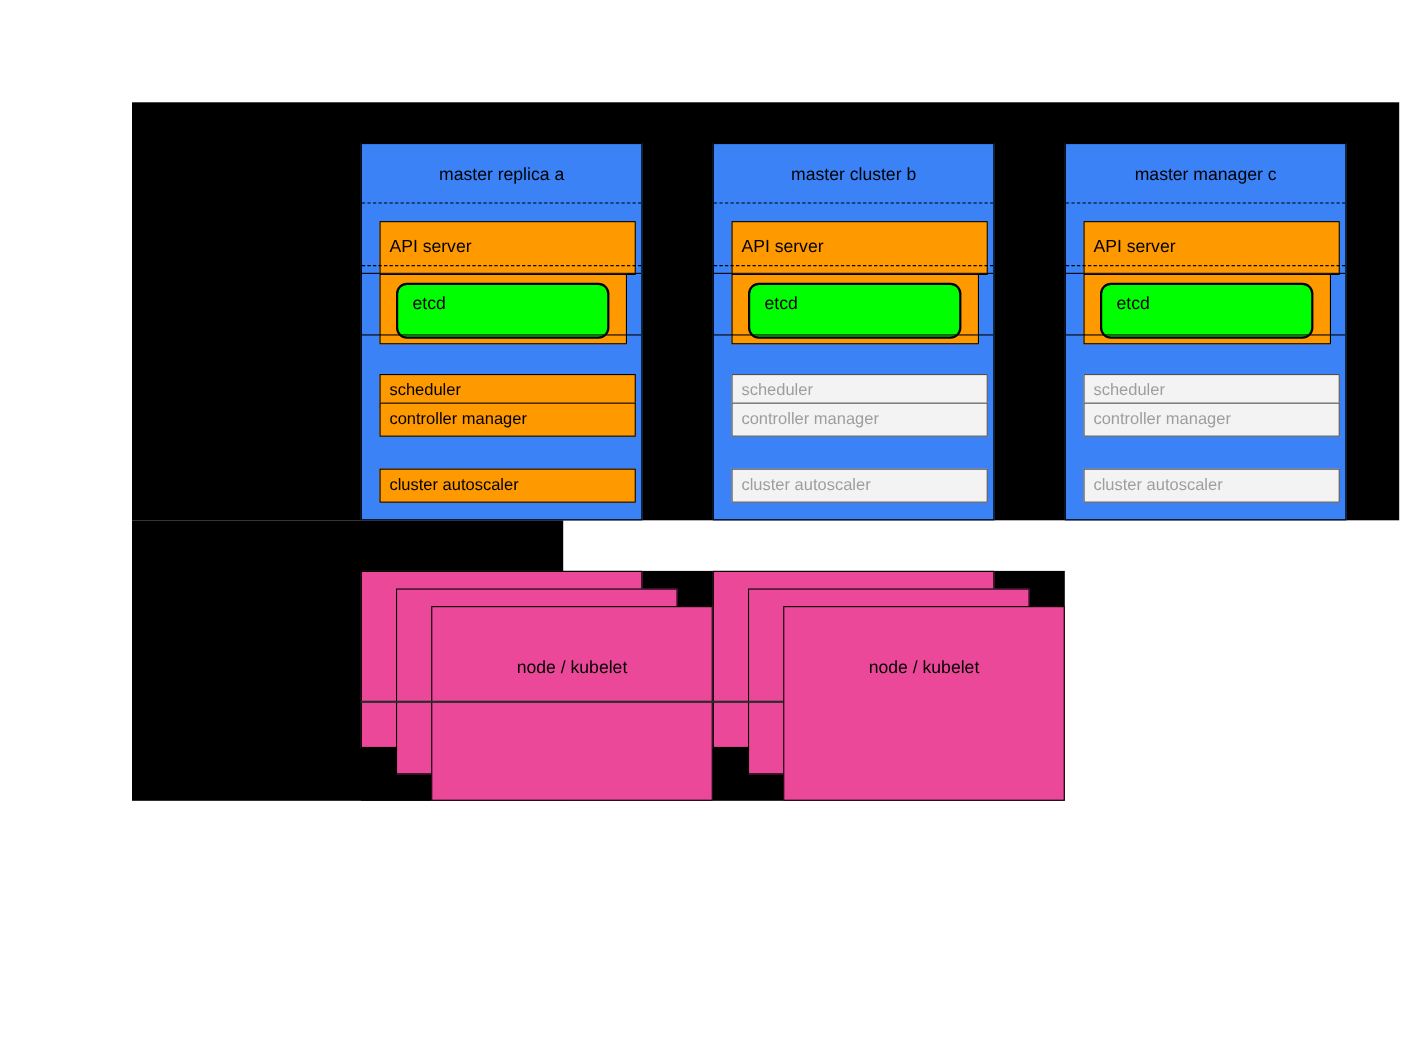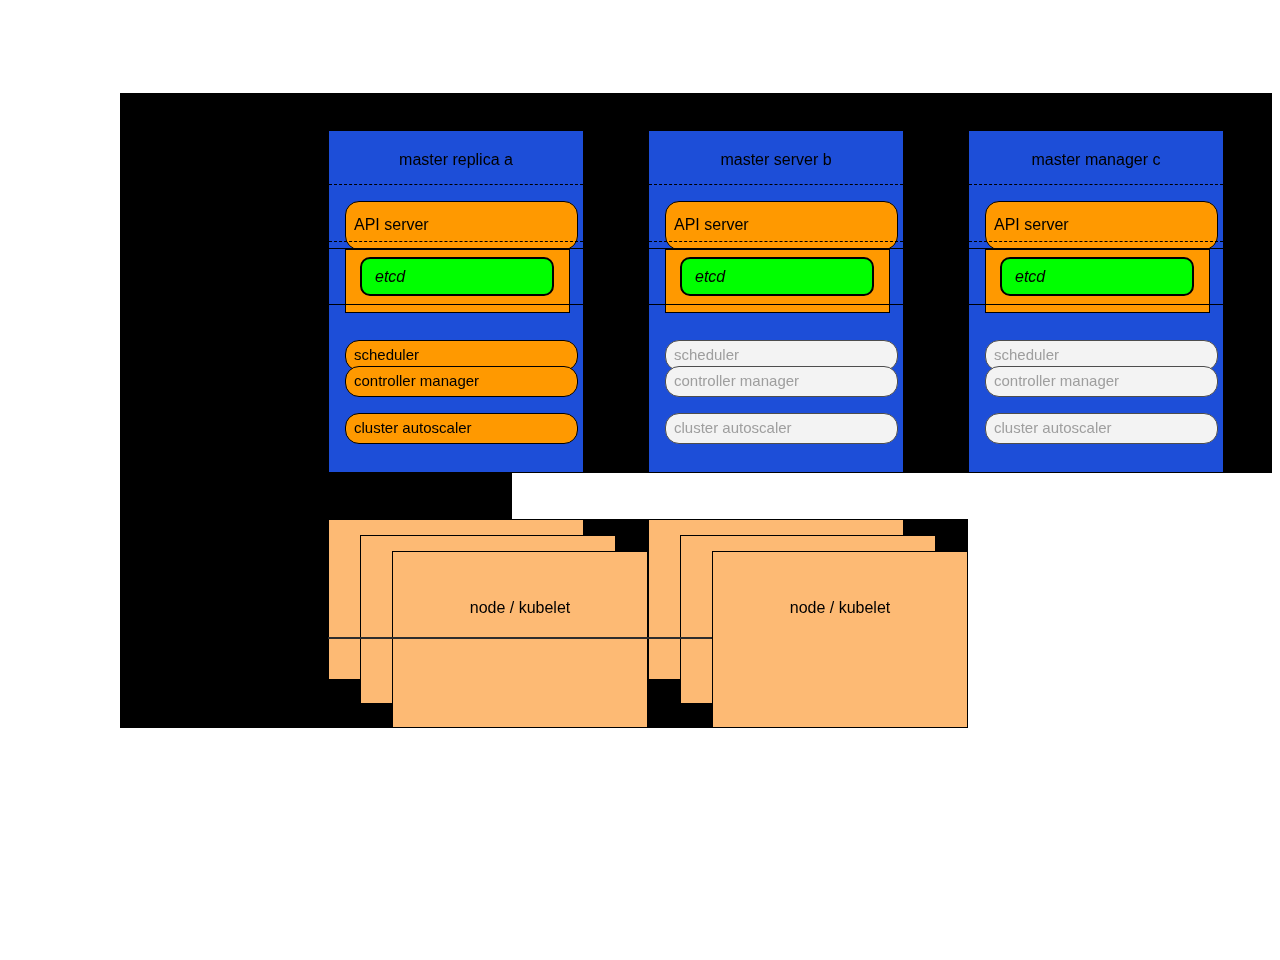--- a/index.html
+++ b/index.html
@@ -7,44 +7,44 @@
        font-family:"Liberation Sans","DejaVu Sans",sans-serif;color:#000;}
   .abs{position:absolute;box-sizing:border-box;}
 
   
   .black{background:#000;}
   .black-top{left:120px;top:93px;width:1152px;height:380px;}
   .black-bl{left:120px;top:473px;width:392px;height:255px;}
   .black-stacks{left:328px;top:519px;width:640px;height:209px;}
 
   
-  .replica{top:130px;width:256px;height:343px;background:#1d4ed8;border:1px solid #000;}
+  .replica{top:130px;width:256px;height:343px;background:#3b82f6;border:1px solid #000;}
   .r-title{position:absolute;top:20px;left:0;right:0;text-align:center;font-size:16px;}
   .dash{position:absolute;left:0;right:0;height:0;border-top:1px dashed #000;}
   .dash1{top:53px;}
   .dash2{top:110px;}
   .hline{position:absolute;left:0;right:0;height:0;border-top:1px solid #000;}
   .line1{top:117px;}
   .line2{top:173px;}
   .comp{position:absolute;left:16px;width:223px;font-size:15px;padding-left:8px;
-        white-space:nowrap;overflow:hidden;border-radius:14px;}
+        white-space:nowrap;overflow:hidden;}
   .comp-api{top:70px;height:47px;line-height:45px;font-size:16px;}
   .comp-sch{top:198px;height:29px;line-height:27px;margin-top:11px;}
   .comp-cm{top:235px;height:29px;line-height:27px;}
-  .comp-ca{top:282px;height:29px;line-height:27px;}
+  .comp-ca{top:295px;height:29px;line-height:27px;}
   .comp[data-state="active"]{background:#ff9900;color:#000;border:1px solid #000;}
   .comp[data-state="standby"]{background:#f3f3f3;color:#9e9e9e;border:1px solid #4d4d4d;}
   .etcd-wrap{position:absolute;left:16px;top:118px;width:223px;height:62px;
              background:#ff9900;border:1px solid #000;}
-  .etcd{position:absolute;left:31px;top:126px;width:194px;height:39px;
+  .etcd{position:absolute;left:31px;top:126px;width:194px;height:51px;
         background:#00ff00;border:2px solid #000;border-radius:10px;
-        font-size:16px;line-height:35px;padding-left:13px;box-sizing:border-box;font-style:italic;}
+        font-size:16px;line-height:35px;padding-left:13px;box-sizing:border-box;}
 
   
-  .nbox{position:absolute;width:256px;background:#fdba74;border:1px solid #000;box-sizing:border-box;}
+  .nbox{position:absolute;width:256px;background:#ec4899;border:1px solid #000;box-sizing:border-box;}
   .n-label{position:absolute;top:47px;left:0;right:0;text-align:center;font-size:16px;}
   .n-divider{position:absolute;left:328px;top:637px;width:384px;height:0;
              border-top:2px solid #2d2d2d;z-index:5;}
 </style>
 </head>
 <body>
 
 <div class="abs" style="left:0;top:0;width:1280px;height:960px;">
 
   <div class="abs black black-top"></div>
@@ -59,21 +59,21 @@
     <div class="hline line1"></div>
     <div class="etcd-wrap"></div>
     <div class="etcd" data-state="active">etcd</div>
     <div class="hline line2"></div>
     <div class="comp comp-sch" data-state="active">scheduler</div>
     <div class="comp comp-cm" data-state="active">controller manager</div>
     <div class="comp comp-ca" data-state="active">cluster autoscaler</div>
   </div>
 
   <div class="abs replica" style="left:648px;">
-    <div class="r-title">master server b</div>
+    <div class="r-title">master cluster b</div>
     <div class="dash dash1"></div>
     <div class="comp comp-api" data-state="active">API server</div>
     <div class="dash dash2"></div>
     <div class="hline line1"></div>
     <div class="etcd-wrap"></div>
     <div class="etcd" data-state="active">etcd</div>
     <div class="hline line2"></div>
     <div class="comp comp-sch" data-state="standby">scheduler</div>
     <div class="comp comp-cm" data-state="standby">controller manager</div>
     <div class="comp comp-ca" data-state="standby">cluster autoscaler</div>

